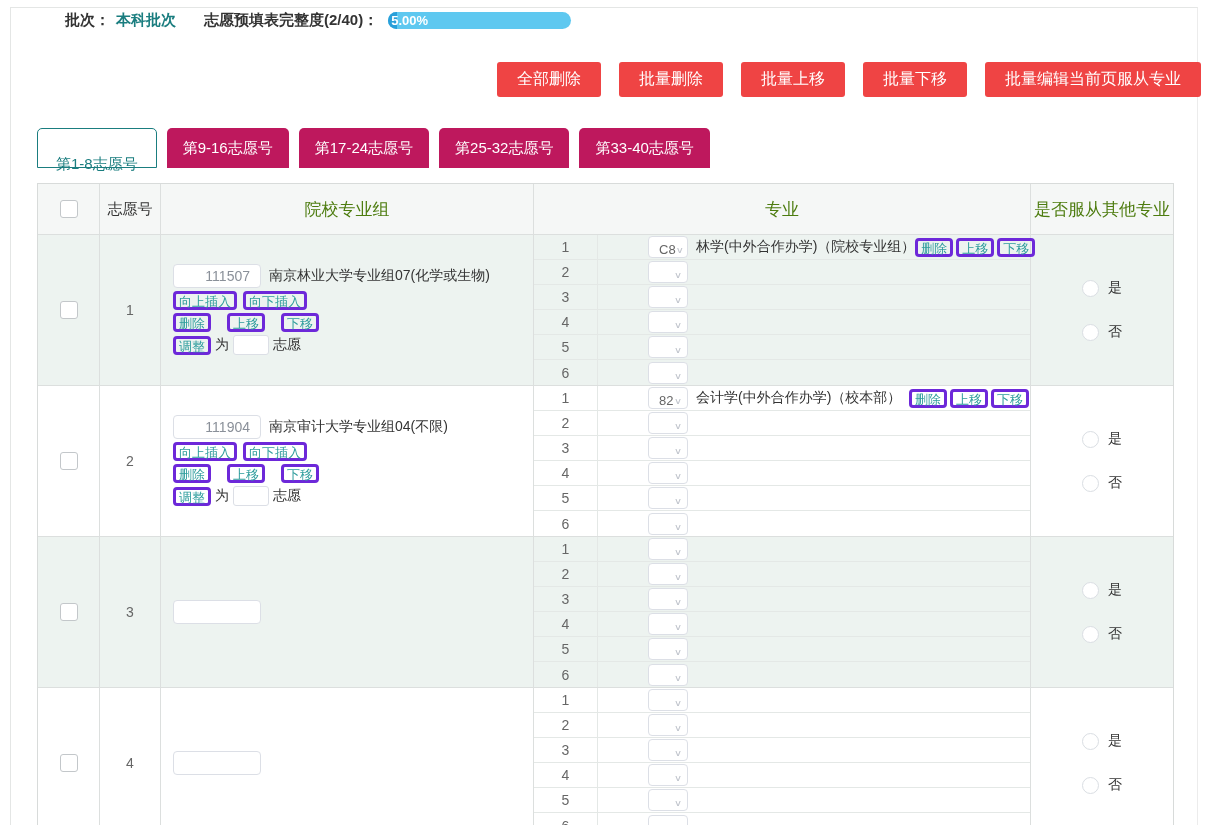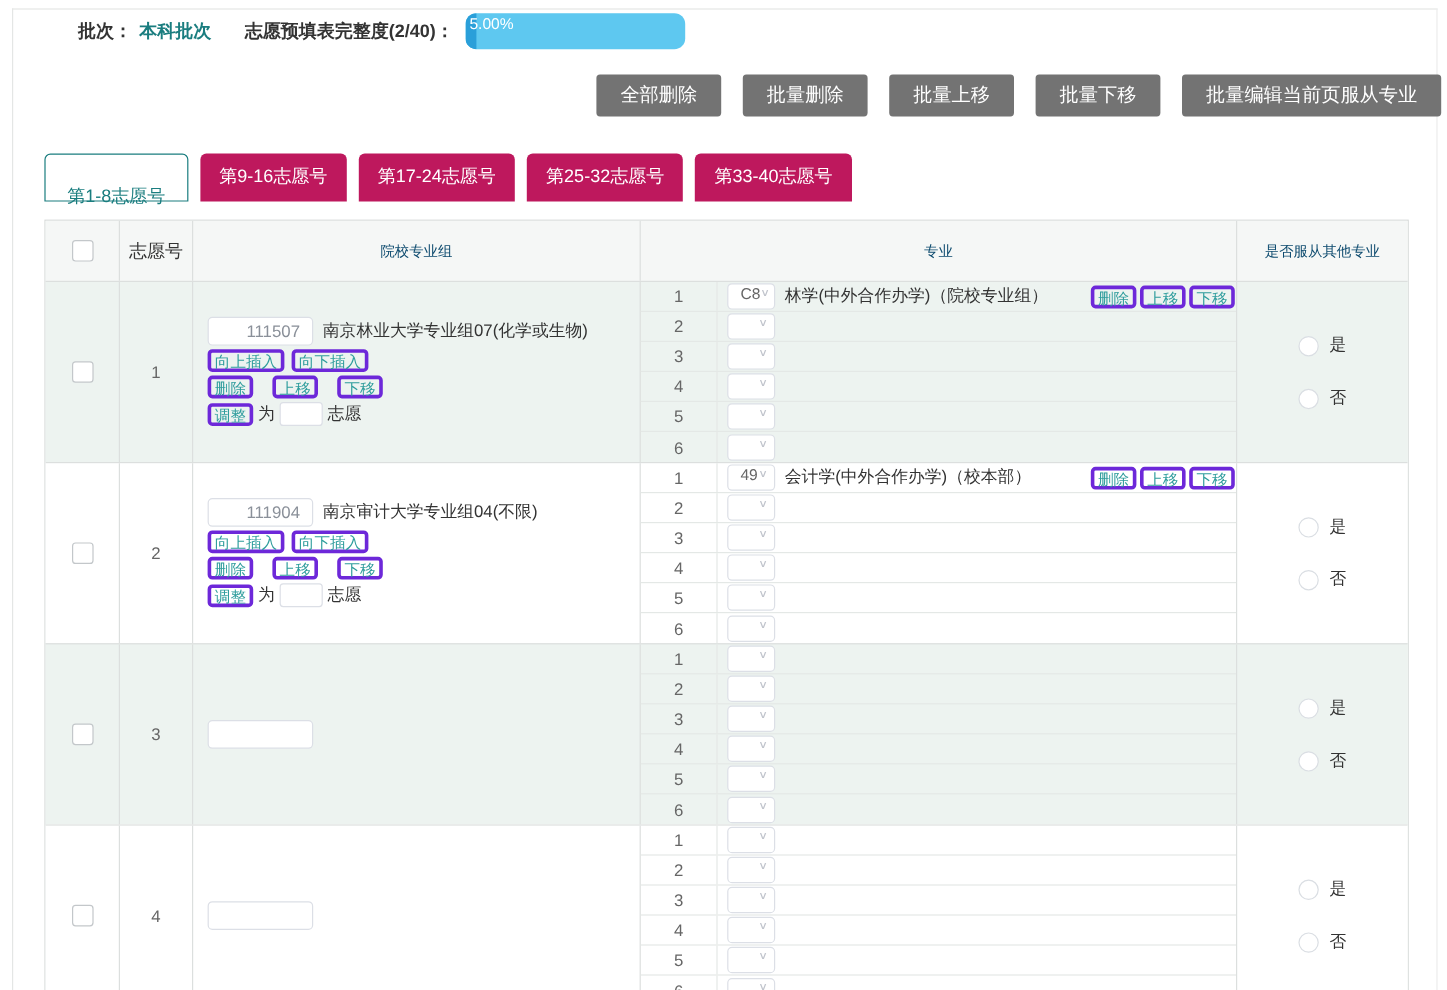--- a/index.html
+++ b/index.html
@@ -9,34 +9,34 @@
     font-family:"Liberation Sans","DejaVu Sans",sans-serif; color:#333;
   }
   .panel {
     position:absolute; left:10px; top:7px; width:1186px; height:818px;
     border-top:1px solid #e4e6e5; border-left:1px solid #e4e6e5; border-right:1px solid #ececec;
   }
   
   .topbar { position:absolute; left:33px; top:11px; display:flex; align-items:center; font-size:15px; font-weight:bold; white-space:nowrap;margin-left:32px; }
   .batch-value { color:#1a7d7f; margin-left:6px; }
   .completeness { margin-left:28px; }
-  .progress { margin-left:10px; position:relative; width:183px; height:30px; border-radius:9px; background:#5ec8f0; overflow:hidden; font-weight:normal; }
+  .progress { margin-left:10px; position:relative; width:183px; height:17px; border-radius:9px; background:#5ec8f0; overflow:hidden; font-weight:bold; }
   .progress-fill { position:absolute; left:0; top:0; bottom:0; background:#2a9fd9; }
   .progress-text { position:absolute; left:3px; top:0; line-height:17px; color:#fff; font-size:13px; }
   
   .toolbar { position:absolute; left:497px; top:62px; display:flex; gap:18px; }
-  .tbtn { background:#737373; color:#fff; border:none; height:35px; padding:0 20px; font-size:16px; border-radius:3px; font-family:inherit; cursor:pointer; white-space:nowrap; }
+  .tbtn { background:#ef4444; color:#fff; border:none; height:35px; padding:0 20px; font-size:16px; border-radius:3px; font-family:inherit; cursor:pointer; white-space:nowrap; }
   
   .tabs { position:absolute; left:37px; top:128px; display:flex; gap:10px; }
   .tab { height:40px; line-height:40px; padding:0 16px; background:#be185d; color:#fff; font-size:15px; border-radius:5px 5px 0 0; box-sizing:border-box; cursor:pointer; white-space:nowrap; }
   .tab.active { background:#fff; color:#1a7d7f; border:1px solid #1a7d7f; line-height:38px; padding:16px 18px; }
   
   .table { position:absolute; left:37px; top:183px; width:1135px; border:1px solid #d8dbda; background:#fff; }
   .thead { display:flex; height:50px; background:#f5f7f6; }
-  .thead .cell { display:flex; align-items:center; justify-content:center; font-size:12px; color:#0c4a6e; }
+  .thead .cell { display:flex; align-items:center; justify-content:center; font-size:17px; color:#4d7c0f; }
   .cell { box-sizing:border-box; border-right:1px solid #dcdfde; }
   .cell:last-child { border-right:none; }
   .col-check { width:62px; display:flex; align-items:center; justify-content:center; }
   .col-num { width:61px; display:flex; align-items:center; justify-content:center; font-size:14px; color:#666; }
   .thead .col-num { font-size:15px; color:#333; }
   .col-group { width:373px; }
   .col-major { width:497px; }
   .col-obey { width:142px; display:flex; flex-direction:column; align-items:center; justify-content:center; gap:26px; }
   .trow { display:flex; height:150px; border-top:1px solid #dcdfde; background:#fff; }
   .trow.stripe { background:#edf3f0; }
@@ -54,21 +54,21 @@
   .gline.g16 { gap:16px; }
   .gline.g4 { gap:4px; }
   .obtn { border:3px solid #6d28d9; color:#2f9d9d; background:transparent; border-radius:4px; font-size:13px; height:19px; line-height:16px; padding:0 3px; font-family:inherit; cursor:pointer; white-space:nowrap; }
   .gtext { font-size:14px; color:#333; }
   .adjust-input { width:36px; height:20px; box-sizing:border-box; border:1px solid #dcdfe6; border-radius:3px; background:#fff; font-family:inherit; }
   
   .subrow { display:flex; height:25px; box-sizing:border-box; border-bottom:1px solid #e4e8e6; align-items:stretch; }
   .subrow:last-child { border-bottom:none; }
   .sub-num { width:64px; box-sizing:border-box; border-right:1px solid #e4e8e6; display:flex; align-items:center; justify-content:center; font-size:14px; color:#666; flex:none; }
   .sub-content { flex:1; display:flex; align-items:center; padding-left:8px; min-width:0; }
-  .select-box { width:40px; height:22px; box-sizing:border-box; border:1px solid #dcdfe6; border-radius:4px; background:#fff; display:flex; align-items:flex-start; cursor:pointer; flex:none; }
+  .select-box { width:40px; height:22px; box-sizing:border-box; border:1px solid #dcdfe6; border-radius:4px; background:#fff; display:flex; align-items:flex-end; cursor:pointer; flex:none;margin-left:42px; }
   .select-value { flex:1; padding-left:10px; font-size:13px; color:#666; }
   .select-arrow { color:#c0c4cc; font-size:11px; margin-right:5px; transform:scaleY(.8); }
   .major-name { margin-left:8px; font-size:14px; color:#333; white-space:nowrap; }
   .major-actions { margin-left:auto; display:flex; gap:3px; padding-right:1px; }
 </style>
 </head>
 <body>
 
 <div class="panel"></div>
 
@@ -236,21 +236,21 @@
               <input class="adjust-input" style="">
               <span class="gtext">志愿</span>
             </div>
           </div>
         </div>
         <div class="cell col-major">
           <div class="subrow">
             <div class="sub-num">1</div>
             <div class="sub-content">
               <div class="select-box">
-                <span class="select-value">49</span>
+                <span class="select-value">82</span>
                 <span class="select-arrow">∨</span>
               </div>
               <span class="major-name">会计学(中外合作办学)（校本部）</span>
               <div class="major-actions">
                 <button class="obtn">删除</button>
                 <button class="obtn">上移</button>
                 <button class="obtn">下移</button>
               </div>
             </div>
           </div>

